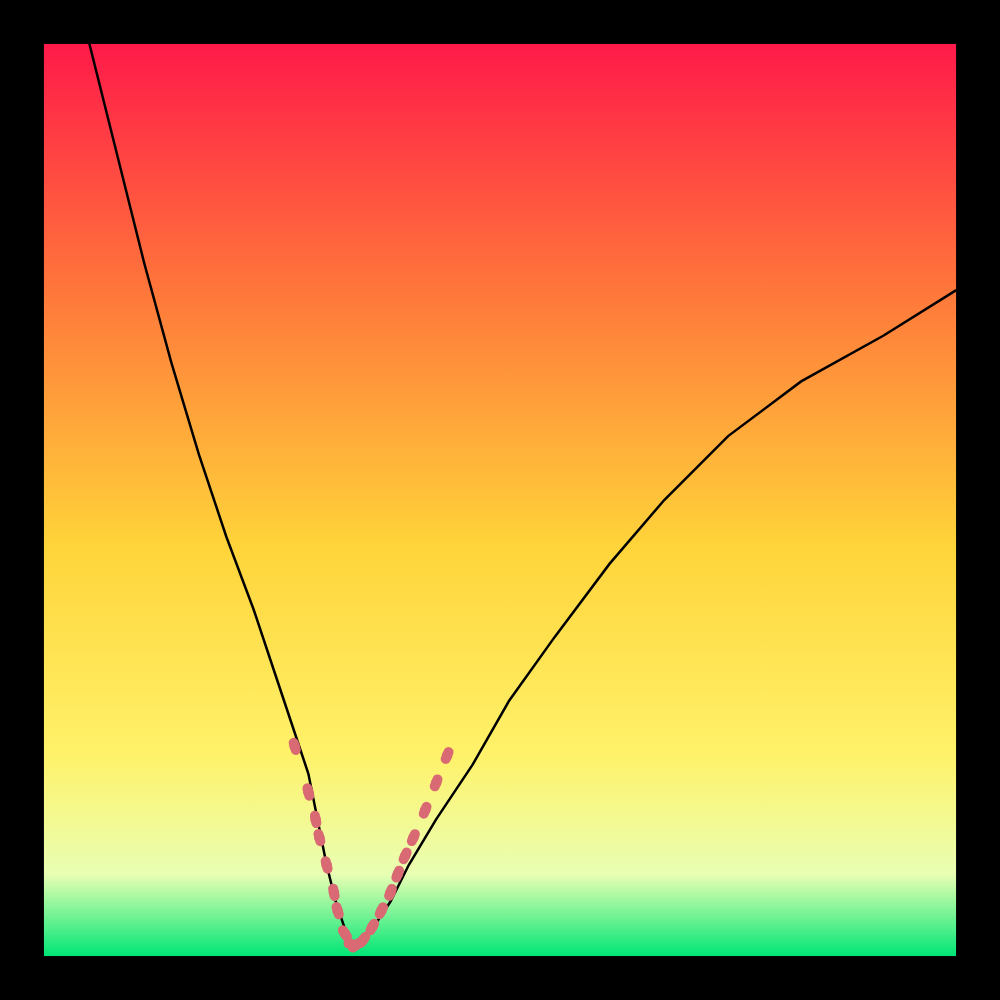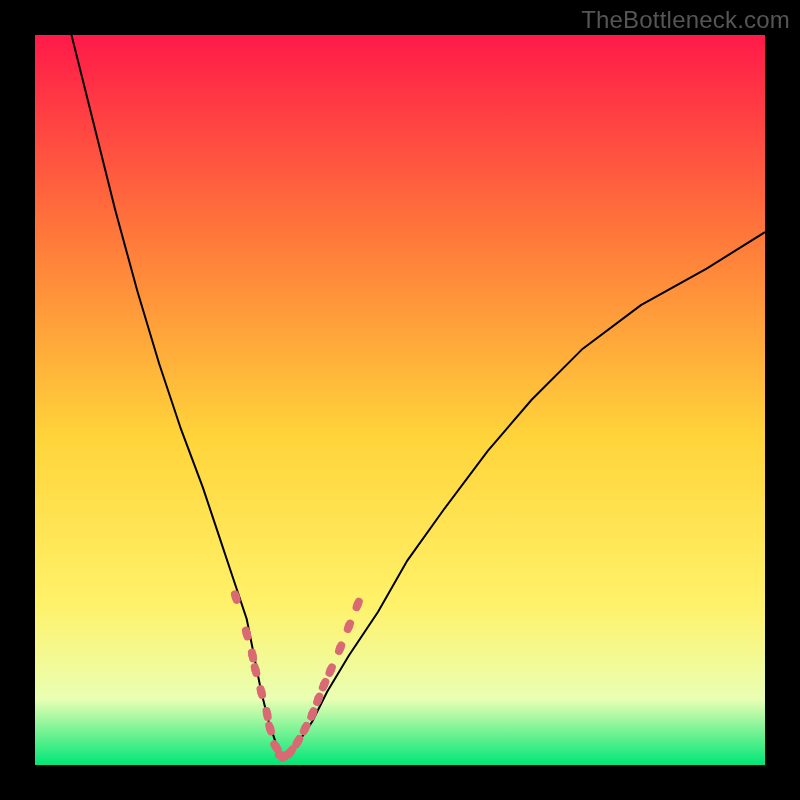--- a/index.html
+++ b/index.html
@@ -36,21 +36,20 @@
   }
   svg {
     display: block;
   }
 </style>
 </head>
 <body>
 
 <div class="frame">
 
-  <div class="watermark">TheBottleneck.com</div>
 
   <div class="plot-wrap">
     <svg id="chart-svg" width="730" height="730" viewBox="0 0 730 730">
       <defs>
         <linearGradient id="bg-grad" x1="0" y1="0" x2="0" y2="1">
           <stop id="g0" offset="0%" stop-color="#ff1a49"></stop>
           <stop id="g1" offset="28%" stop-color="#ff7a3a"></stop>
           <stop id="g2" offset="55%" stop-color="#ffd43a"></stop>
           <stop id="g3" offset="78%" stop-color="#fff26a"></stop>
           <stop id="g4" offset="91%" stop-color="#e9ffb3"></stop>

